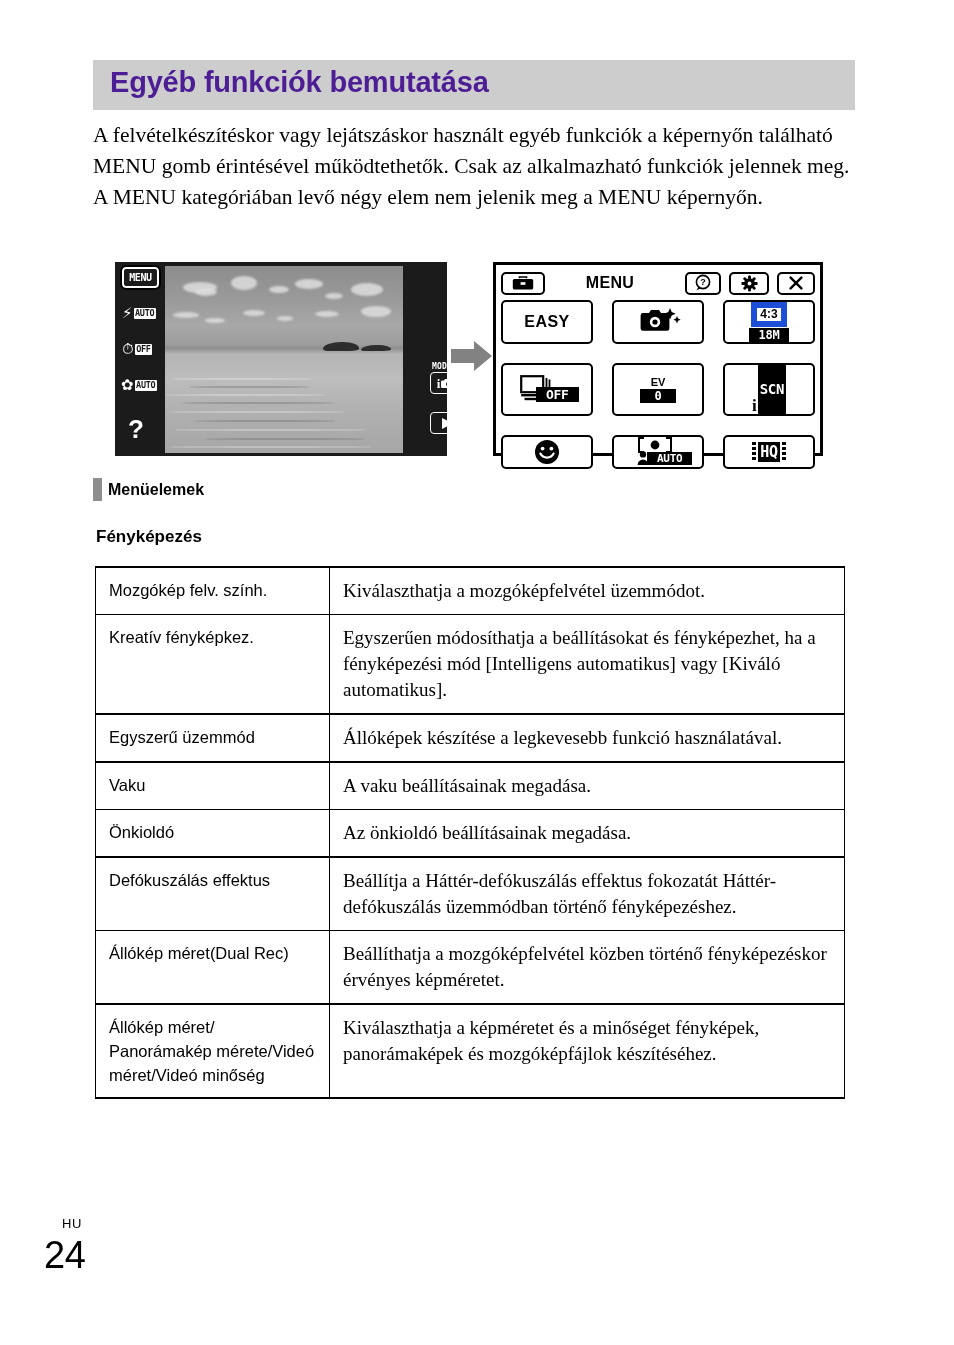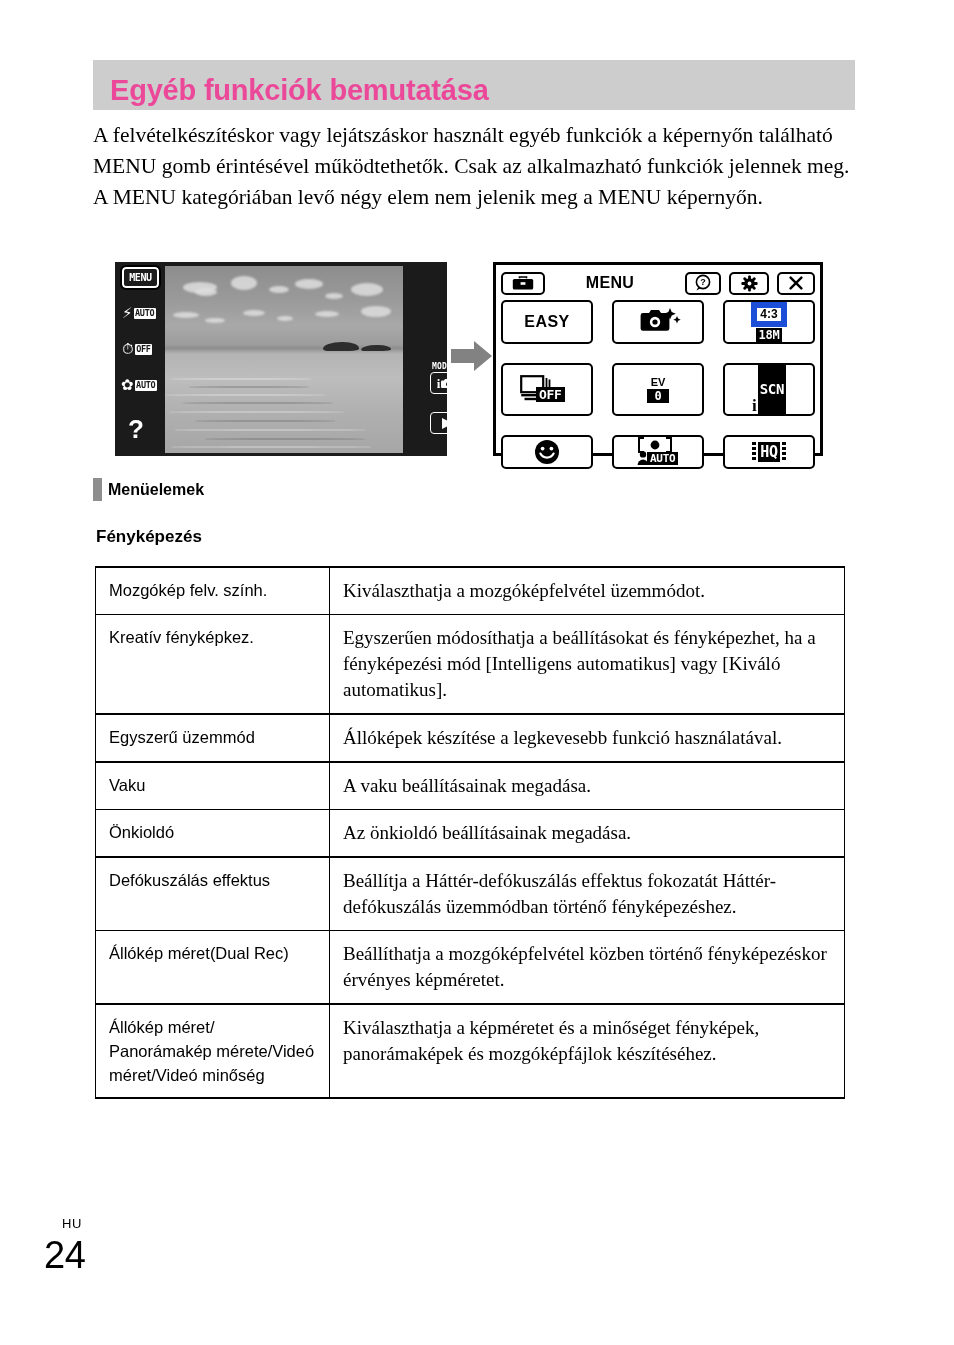--- a/index.html
+++ b/index.html
@@ -26,23 +26,22 @@
     background: #cdcdcd;
   }
   .chapter-title {
     position: absolute;
     left: 110px;
     top: 66px;
     font-family: "Liberation Sans", sans-serif;
     font-weight: bold;
     font-size: 29px;
     letter-spacing: -0.2px;
-    color: #ec4899;
+    color: #4c1d95;
     white-space: nowrap;
-    margin-top: 8px;
   }
 
   
   .intro {
     position: absolute;
     left: 93px;
     top: 120px;
     width: 770px;
     font-family: "Liberation Serif", serif;
     font-size: 21.5px;
@@ -294,21 +293,21 @@
     font-family: "Liberation Sans", sans-serif;
     font-weight: bold;
     font-size: 16px;
     letter-spacing: 0.5px;
   }
   .inv {
     background: #000;
     color: #fff;
     font-family: "DejaVu Sans Mono", monospace;
     font-weight: bold;
-    padding: 0 3px;
+    padding: 0 10px;
     line-height: 14px;
     font-size: 12px;
     letter-spacing: -0.3px;
   }
   .stacked {
     display: flex;
     flex-direction: column;
     align-items: center;
     gap: 1px;
   }

